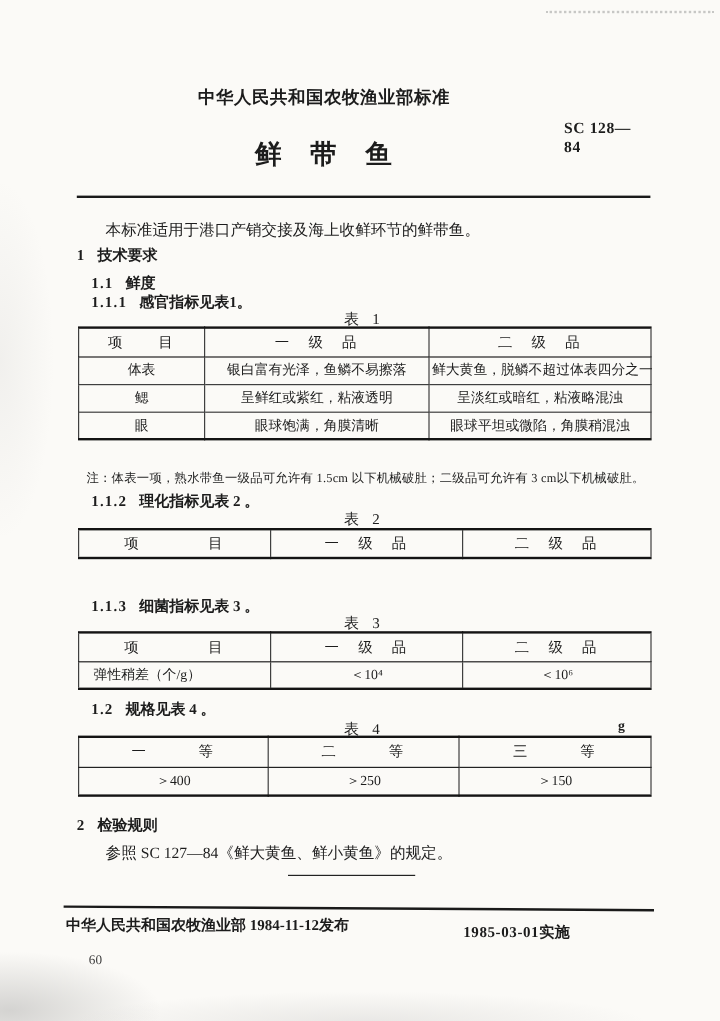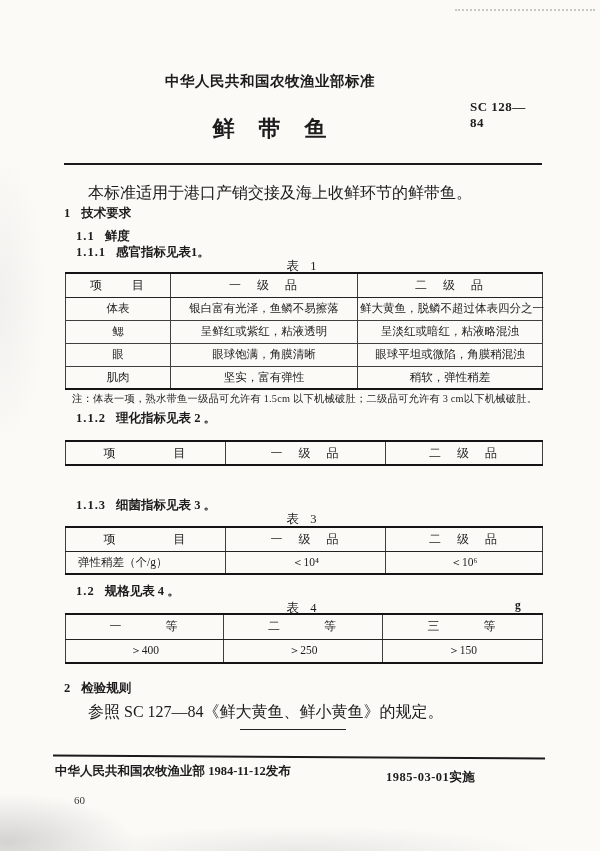--- a/index.html
+++ b/index.html
@@ -10,21 +10,21 @@
       radial-gradient(ellipse 180px 70px at 8px 842px, rgba(110,110,110,.28), transparent 70%),
       radial-gradient(ellipse 320px 36px at 300px 853px, rgba(130,130,130,.16), transparent 75%),
       radial-gradient(ellipse 60px 200px at 0px 300px, rgba(150,150,150,.10), transparent 75%),
       #fbfaf7;
   }
   .abs{position:absolute;}
   .center{text-align:center;}
   .bold{font-weight:bold;}
   .h{font-size:12.5px;font-weight:bold;white-space:nowrap;}
   .h .num{margin-right:10px;letter-spacing:1px;}
-  .body-text{font-size:16px;white-space:nowrap;}
+  .body-text{font-size:13px;white-space:nowrap;}
   .caption{font-size:12.5px;letter-spacing:4px;}
   .stdtable table{border-collapse:collapse;table-layout:fixed;width:100%;}
   .stdtable table{border-left:1px solid #4a4a4a;border-right:1px solid #4a4a4a;
     border-top:2.5px solid #141414;border-bottom:2.2px solid #141414;}
   .stdtable th,.stdtable td{
     border:1px solid #3f3f3f;border-top:none;font-weight:normal;text-align:center;
     font-size:11.5px;padding:0 2px;white-space:nowrap;overflow:visible;}
   .stdtable th{border-bottom:1.4px solid #222;letter-spacing:2px;font-size:12px;}
   .stdtable tr{height:23px;}
   .stdtable tr.hdr{height:24px;}
@@ -88,35 +88,31 @@
       <tr>
         <td>鳃</td>
         <td>呈鲜红或紫红，粘液透明</td>
         <td>呈淡红或暗红，粘液略混浊</td>
       </tr>
       <tr>
         <td>眼</td>
         <td>眼球饱满，角膜清晰</td>
         <td>眼球平坦或微陷，角膜稍混浊</td>
       </tr>
-      <tr>
-        <td>肌肉</td>
-        <td>坚实，富有弹性</td>
-        <td>稍软，弹性稍差</td>
-      </tr>
     </tbody>
       </table>
   </div>
 
   <div class="abs note" style="top:392px;left:72px;">注：体表一项，熟水带鱼一级品可允许有 1.5cm 以下机械破肚；二级品可允许有 3 cm以下机械破肚。</div>
 
   <div class="abs h" style="top:410px;left:76px;">
     <span class="num">1.1.2</span><span>理化指标见表 2 。</span>
   </div>
 
+  <div class="abs center caption" style="top:425px;left:65px;width:477px;">表 2</div>
 
   <div class="abs stdtable" style="top:440px;left:65px;width:477px;">
     <table>
       <colgroup>
           <col style="width:160px">
           <col style="width:160px">
           <col style="width:157px">
         </colgroup>
       <tbody>
           <tr class="hdr">

